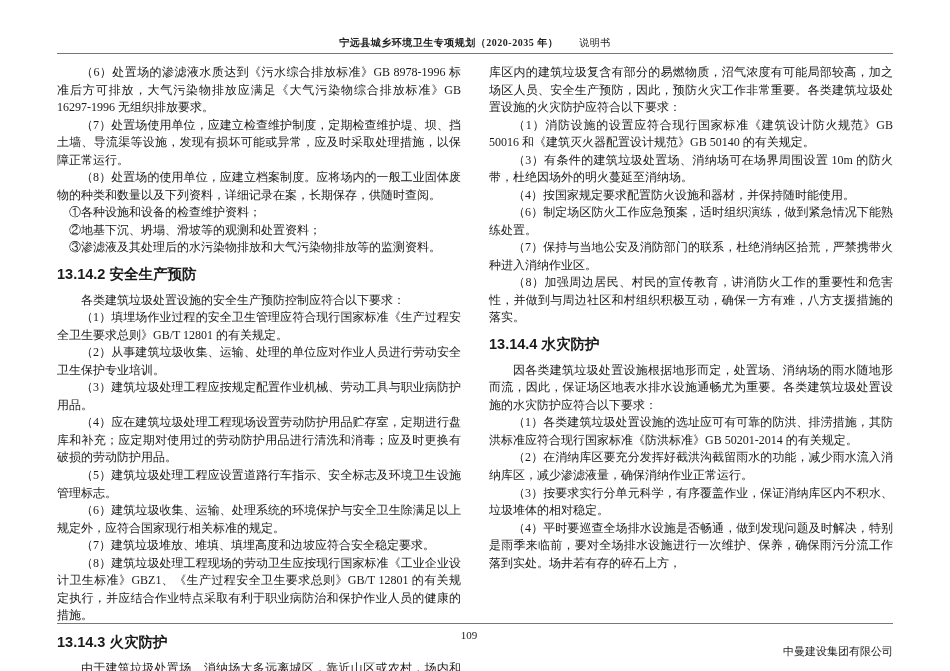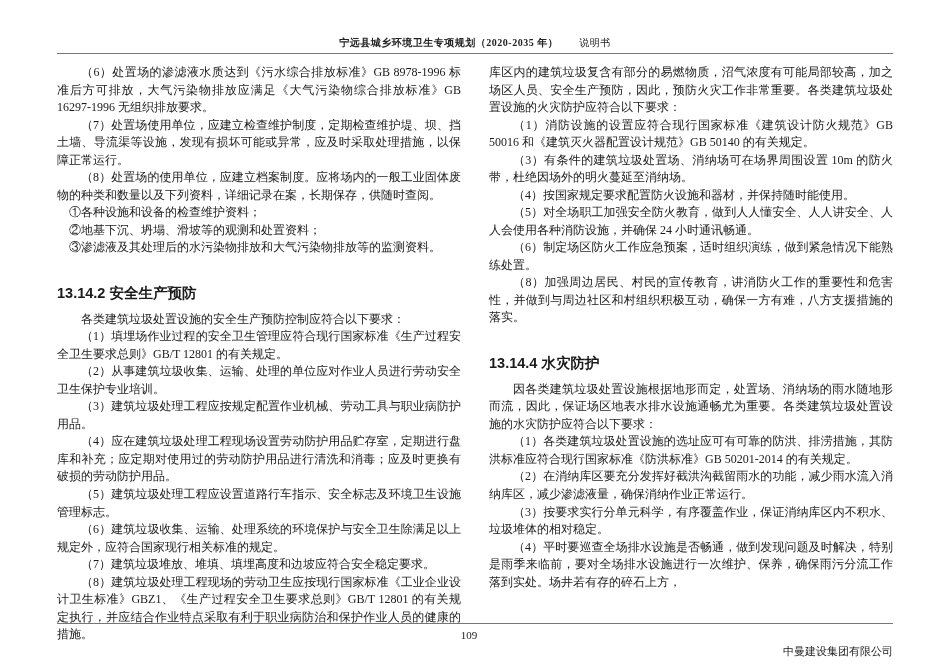--- a/index.html
+++ b/index.html
@@ -37,21 +37,21 @@
     line-height:1.46;
     text-align:justify;
   }
   .block{margin:0;}
   .para{text-indent:2em;}
   .cont{text-indent:0;}
   .list{padding-left:1em;text-indent:0;}
   .heading{
     font-weight:bold;
     font-size:14.5px;
-    margin:26px 0 7px 0;
+    margin:7px 0 7px 0;
     text-indent:0;
     font-family:"Liberation Sans","DejaVu Sans",sans-serif;
   }
   .footer-rule{
     position:absolute;bottom:47px;left:57px;right:57px;
     border-top:1px solid #777;
   }
   .page-number{
     position:absolute;bottom:30px;left:0;right:12px;
     text-align:center;
@@ -92,22 +92,22 @@
         <div class="block para">（7）建筑垃圾堆放、堆填、填埋高度和边坡应符合安全稳定要求。</div>
         <div class="block para">（8）建筑垃圾处理工程现场的劳动卫生应按现行国家标准《工业企业设计卫生标准》GBZ1、《生产过程安全卫生要求总则》GB/T 12801 的有关规定执行，并应结合作业特点采取有利于职业病防治和保护作业人员的健康的措施。</div>
         <div class="block heading">13.14.3 火灾防护</div>
         <div class="block para">由于建筑垃圾处置场、消纳场大多远离城区，靠近山区或农村，场内和周边植被生长良好，</div>
       </div>
     <div class="column">
         <div class="block cont">库区内的建筑垃圾复含有部分的易燃物质，沼气浓度有可能局部较高，加之场区人员、安全生产预防，因此，预防火灾工作非常重要。各类建筑垃圾处置设施的火灾防护应符合以下要求：</div>
         <div class="block para">（1）消防设施的设置应符合现行国家标准《建筑设计防火规范》GB 50016 和《建筑灭火器配置设计规范》GB 50140 的有关规定。</div>
         <div class="block para">（3）有条件的建筑垃圾处置场、消纳场可在场界周围设置 10m 的防火带，杜绝因场外的明火蔓延至消纳场。</div>
         <div class="block para">（4）按国家规定要求配置防火设施和器材，并保持随时能使用。</div>
-        <div class="block para">（5）对全场职工加强安全防火教育，做到人人懂安全、人人讲安全、人人会使用各种消防设施，并确保 24 小时通讯畅通。</div>
         <div class="block para">（6）制定场区防火工作应急预案，适时组织演练，做到紧急情况下能熟练处置。</div>
+        <div class="block para">（7）保持与当地公安及消防部门的联系，杜绝消纳区拾荒，严禁携带火种进入消纳作业区。</div>
         <div class="block para">（8）加强周边居民、村民的宣传教育，讲消防火工作的重要性和危害性，并做到与周边社区和村组织积极互动，确保一方有难，八方支援措施的落实。</div>
         <div class="block heading">13.14.4 水灾防护</div>
         <div class="block para">因各类建筑垃圾处置设施根据地形而定，处置场、消纳场的雨水随地形而流，因此，保证场区地表水排水设施通畅尤为重要。各类建筑垃圾处置设施的水灾防护应符合以下要求：</div>
         <div class="block para">（1）各类建筑垃圾处置设施的选址应可有可靠的防洪、排涝措施，其防洪标准应符合现行国家标准《防洪标准》GB 50201-2014 的有关规定。</div>
         <div class="block para">（2）在消纳库区要充分发挥好截洪沟截留雨水的功能，减少雨水流入消纳库区，减少渗滤液量，确保消纳作业正常运行。</div>
         <div class="block para">（3）按要求实行分单元科学，有序覆盖作业，保证消纳库区内不积水、垃圾堆体的相对稳定。</div>
         <div class="block para">（4）平时要巡查全场排水设施是否畅通，做到发现问题及时解决，特别是雨季来临前，要对全场排水设施进行一次维护、保养，确保雨污分流工作落到实处。场井若有存的碎石上方，</div>
       </div>
   </div>
 

